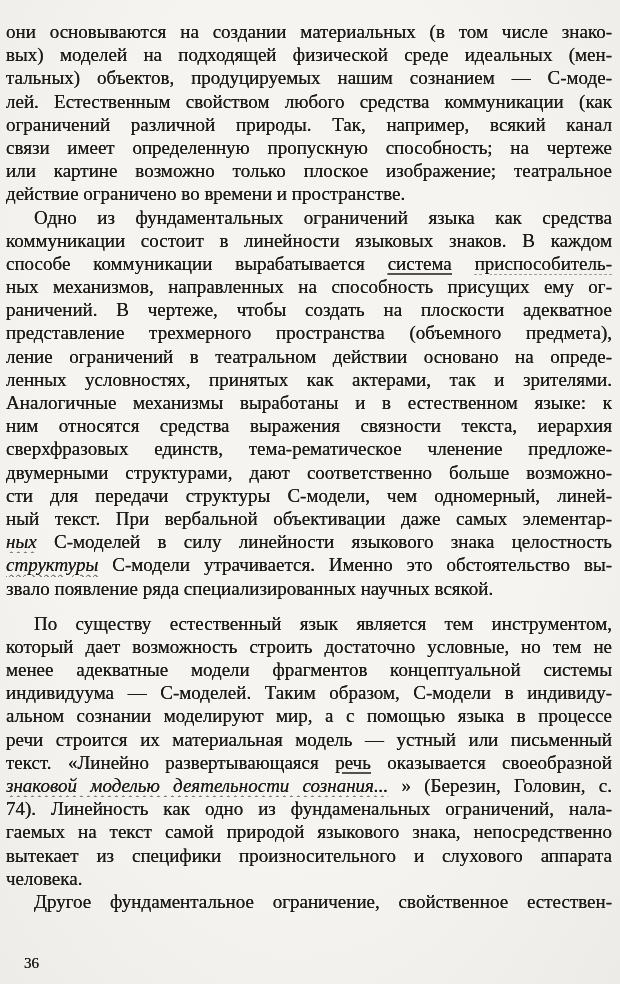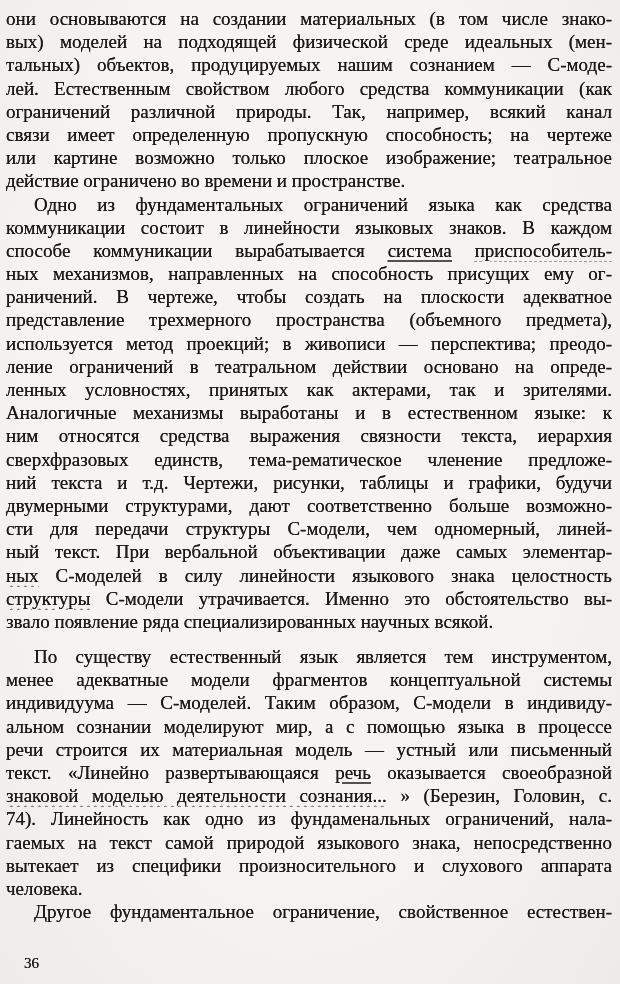--- a/index.html
+++ b/index.html
@@ -2,41 +2,41 @@
 <html><head>
 <meta charset="utf-8">
 <style>
   html, body { margin: 0; padding: 0; }
   body {
     width: 620px; height: 984px; position: relative; overflow: hidden;
     background: radial-gradient(ellipse at 48% 42%, #f5f4f1 55%, #edebe7 100%);
     font-family: "Liberation Serif", "DejaVu Serif", serif;
     color: #1c1b19;
   }
-  .page { position: absolute; inset: 0; padding: 7px 8px 0 6px; }
+  .page { position: absolute; inset: 0; padding: 20px 8px 0 6px; }
   .para { margin: 0; }
   .para.gap { margin-top: 12px; }
   .para.indent .line:first-child { text-indent: 28px; }
   .line {
     font-size: 19px; line-height: 23.2px; height: 23.2px; overflow: hidden;
     text-align: justify; text-align-last: justify;
     text-shadow: 0 0 0.35px currentColor;
   }
   .line.last { text-align-last: left; }
   .u-solid {
     text-decoration: underline; text-decoration-thickness: 1.6px;
     text-underline-offset: 3px; text-decoration-color: #55524c;
   }
   .u-dashed {
     text-decoration: underline dashed; text-decoration-thickness: 1.3px;
     text-underline-offset: 4px; text-decoration-color: #a29e94;
   }
   .u-wavy {
     text-decoration: underline wavy; text-decoration-thickness: 1.1px;
-    text-underline-offset: 3px; text-decoration-color: #918d85;
+    text-underline-offset: 3px; text-decoration-color: #918d85; font-style: italic;
   }
   .pagenum {
     position: absolute; left: 24px; top: 955px;
     font-size: 15px; text-shadow: 0 0 0.35px currentColor;
   }
 </style>
 </head>
 <body>
 
 <div class="page">
@@ -51,36 +51,35 @@
         <div class="line"><span>или картине возможно только плоское изображение; театральное</span></div>
         <div class="line last"><span>действие ограничено во времени и пространстве.</span></div>
       </div>
       <div class="para indent">
         <div class="line"><span>Одно из фундаментальных ограничений языка как средства</span></div>
         <div class="line"><span>коммуникации состоит в линейности языковых знаков. В каждом</span></div>
         <div class="line"><span>способе коммуникации вырабатывается </span><span class="u-solid">система</span><span> </span><span class="u-dashed">приспособитель-</span></div>
         <div class="line"><span>ных механизмов, направленных на способность присущих ему ог-</span></div>
         <div class="line"><span>раничений. В чертеже, чтобы создать на плоскости адекватное</span></div>
         <div class="line"><span>представление трехмерного пространства (объемного предмета),</span></div>
-        <div class="line"><span>используется метод проекций; в живописи — перспектива; преодо-</span></div>
         <div class="line"><span>ление ограничений в театральном действии основано на опреде-</span></div>
         <div class="line"><span>ленных условностях, принятых как актерами, так и зрителями.</span></div>
         <div class="line"><span>Аналогичные механизмы выработаны и в естественном языке: к</span></div>
         <div class="line"><span>ним относятся средства выражения связности текста, иерархия</span></div>
         <div class="line"><span>сверхфразовых единств, тема-рематическое членение предложе-</span></div>
-        <div class="line"><span>ний текста и т.д. Чертежи, рисунки, таблицы и графики, будучи</span></div>
         <div class="line"><span>двумерными структурами, дают соответственно больше возможно-</span></div>
         <div class="line"><span>сти для передачи структуры С-модели, чем одномерный, линей-</span></div>
         <div class="line"><span>ный текст. При вербальной объективации даже самых элементар-</span></div>
         <div class="line"><span class="u-wavy">ных</span><span> С-моделей в силу линейности языкового знака целостность</span></div>
         <div class="line"><span class="u-wavy">структуры</span><span> С-модели утрачивается. Именно это обстоятельство вы-</span></div>
         <div class="line last"><span>звало появление ряда специализированных научных всякой.</span></div>
       </div>
       <div class="para indent gap">
         <div class="line"><span>По существу естественный язык является тем инструментом,</span></div>
+        <div class="line"><span>который дает возможность строить достаточно условные, но тем не</span></div>
         <div class="line"><span>менее адекватные модели фрагментов концептуальной системы</span></div>
         <div class="line"><span>индивидуума — С-моделей. Таким образом, С-модели в индивиду-</span></div>
         <div class="line"><span>альном сознании моделируют мир, а с помощью языка в процессе</span></div>
         <div class="line"><span>речи строится их материальная модель — устный или письменный</span></div>
         <div class="line"><span>текст. «Линейно развертывающаяся </span><span class="u-solid">речь</span><span> оказывается своеобразной</span></div>
         <div class="line"><span class="u-wavy">знаковой моделью деятельности сознания...</span><span> » (Березин, Головин, с.</span></div>
         <div class="line"><span>74). Линейность как одно из фундаменальных ограничений, нала-</span></div>
         <div class="line"><span>гаемых на текст самой природой языкового знака, непосредственно</span></div>
         <div class="line"><span>вытекает из специфики произносительного и слухового аппарата</span></div>
         <div class="line last"><span>человека.</span></div>

